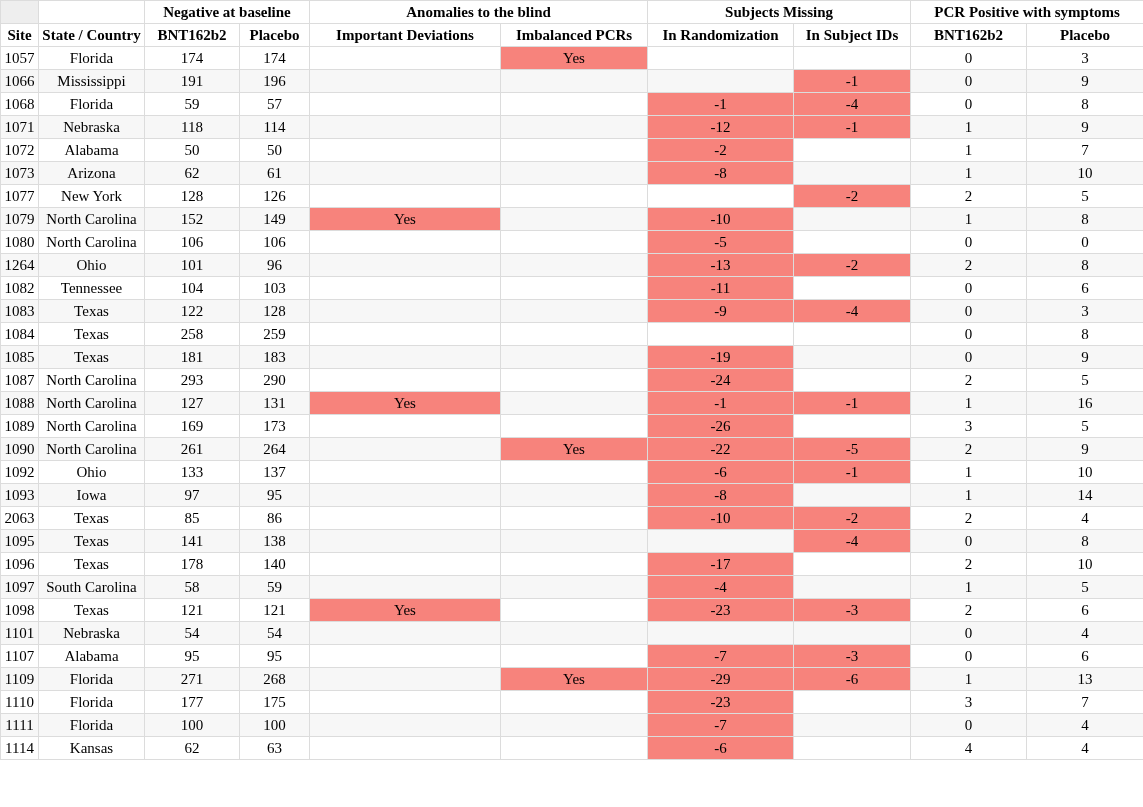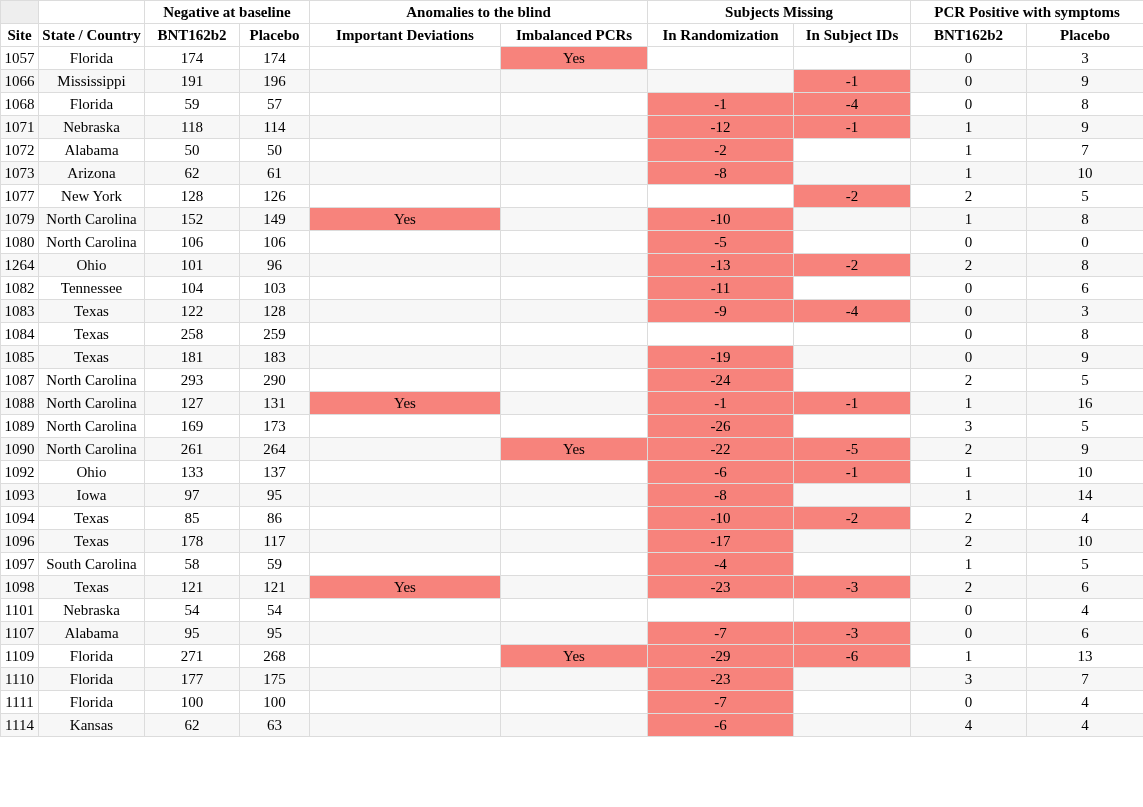--- a/index.html
+++ b/index.html
@@ -325,36 +325,48 @@
           <td>97</td>
           <td>95</td>
           <td></td>
           <td></td>
           <td class="hl">-8</td>
           <td></td>
           <td>1</td>
           <td>14</td>
         </tr>
         <tr>
-          <td>1094</td>
+          <td>2063</td>
           <td>Texas</td>
           <td>85</td>
           <td>86</td>
           <td></td>
           <td></td>
           <td class="hl">-10</td>
           <td class="hl">-2</td>
           <td>2</td>
           <td>4</td>
         </tr>
         <tr>
+          <td>1095</td>
+          <td>Texas</td>
+          <td>141</td>
+          <td>138</td>
+          <td></td>
+          <td></td>
+          <td></td>
+          <td class="hl">-4</td>
+          <td>0</td>
+          <td>8</td>
+        </tr>
+        <tr>
           <td>1096</td>
           <td>Texas</td>
           <td>178</td>
-          <td>117</td>
+          <td>140</td>
           <td></td>
           <td></td>
           <td class="hl">-17</td>
           <td></td>
           <td>2</td>
           <td>10</td>
         </tr>
         <tr>
           <td>1097</td>
           <td>South Carolina</td>

